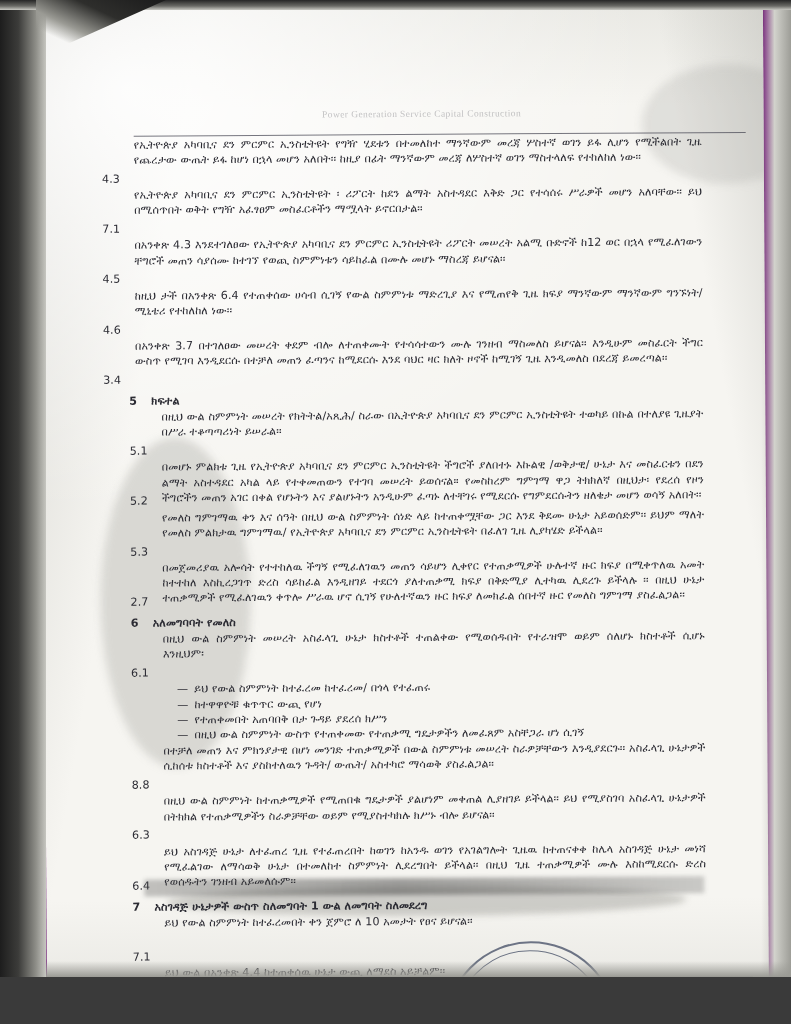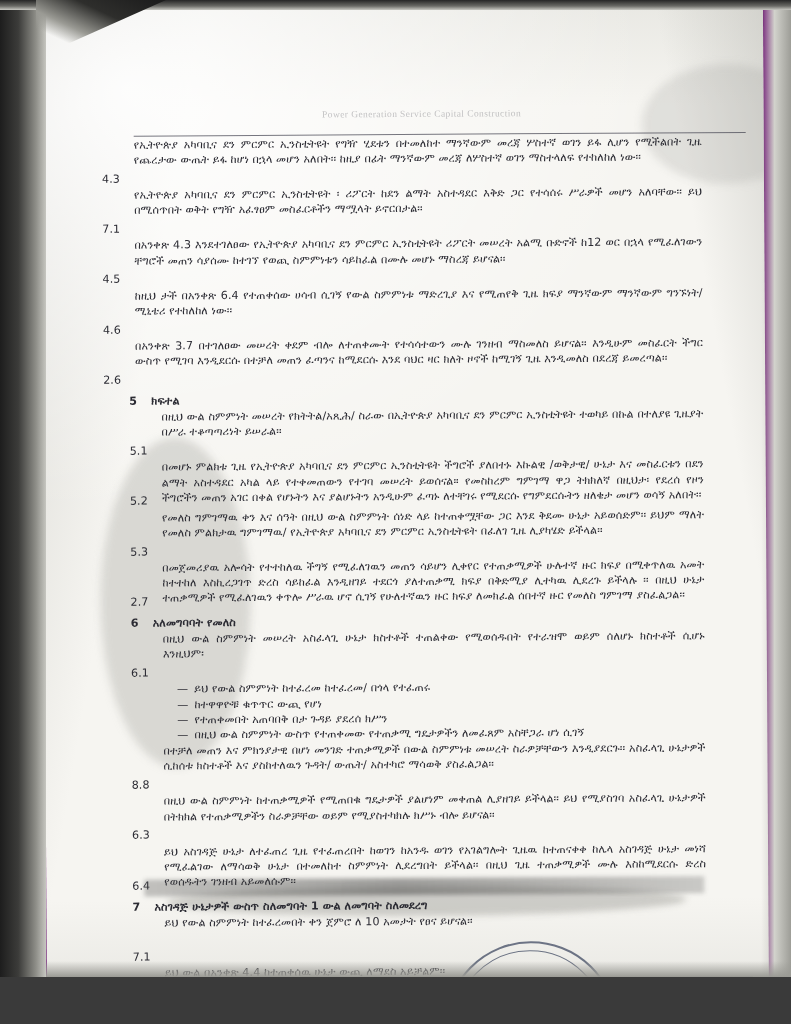--- a/index.html
+++ b/index.html
@@ -290,21 +290,21 @@
         </div>
         <div class="item">
           <span class="num">4.5</span>
           <span class="txt">በአንቀጽ 4.3 እንደተገለፀው የኢትዮጵያ አካባቢና ደን ምርምር ኢንስቲትዩት ሪፖርት መሠረት አልሚ ቡድኖች ከ12 ወር በኋላ የሚፈለገውን ቸግሮች መጠን ሳያሰሙ ከተገኘ የወጪ ስምምነቱን ሳይከፈል በሙሉ መሆኑ ማስረጃ ይሆናል፡፡</span>
         </div>
         <div class="item">
           <span class="num">4.6</span>
           <span class="txt">ከዚህ ታች በአንቀጽ 6.4 የተጠቀሰው ሀሳብ ሲገኝ የውል ስምምነቱ ማድረጊያ እና የሚጠየቅ ጊዜ ክፍያ ማንኛውም ማንኛውም ግንኙነት/ሚኒቴሪ የተከለከለ ነው፡፡</span>
         </div>
         <div class="item">
-          <span class="num">2.6</span>
+          <span class="num">3.4</span>
           <span class="txt">በአንቀጽ 3.7 በተገለፀው መሠረት ቀደም ብሎ ለተጠቀሙት የተሳሳተውን ሙሉ ገንዘብ ማስመለስ ይሆናል፡፡ እንዲሁም መስፈርት ችግር ውስጥ የሚገባ እንዲደርሱ በተቻለ መጠን ፈጣንና ከሚደርሱ እንደ ባህር ዛር ክለት ዞኖች ከሚገኝ ጊዜ እንዲመለስ በደረጃ ይመረጣል፡፡</span>
         </div>
       </div>
 
       <div class="sec">
         <div class="sec-title indent1">
           <span class="num">5</span>
           <span>ክፍተል</span>
         </div>
         <div class="indent1">

